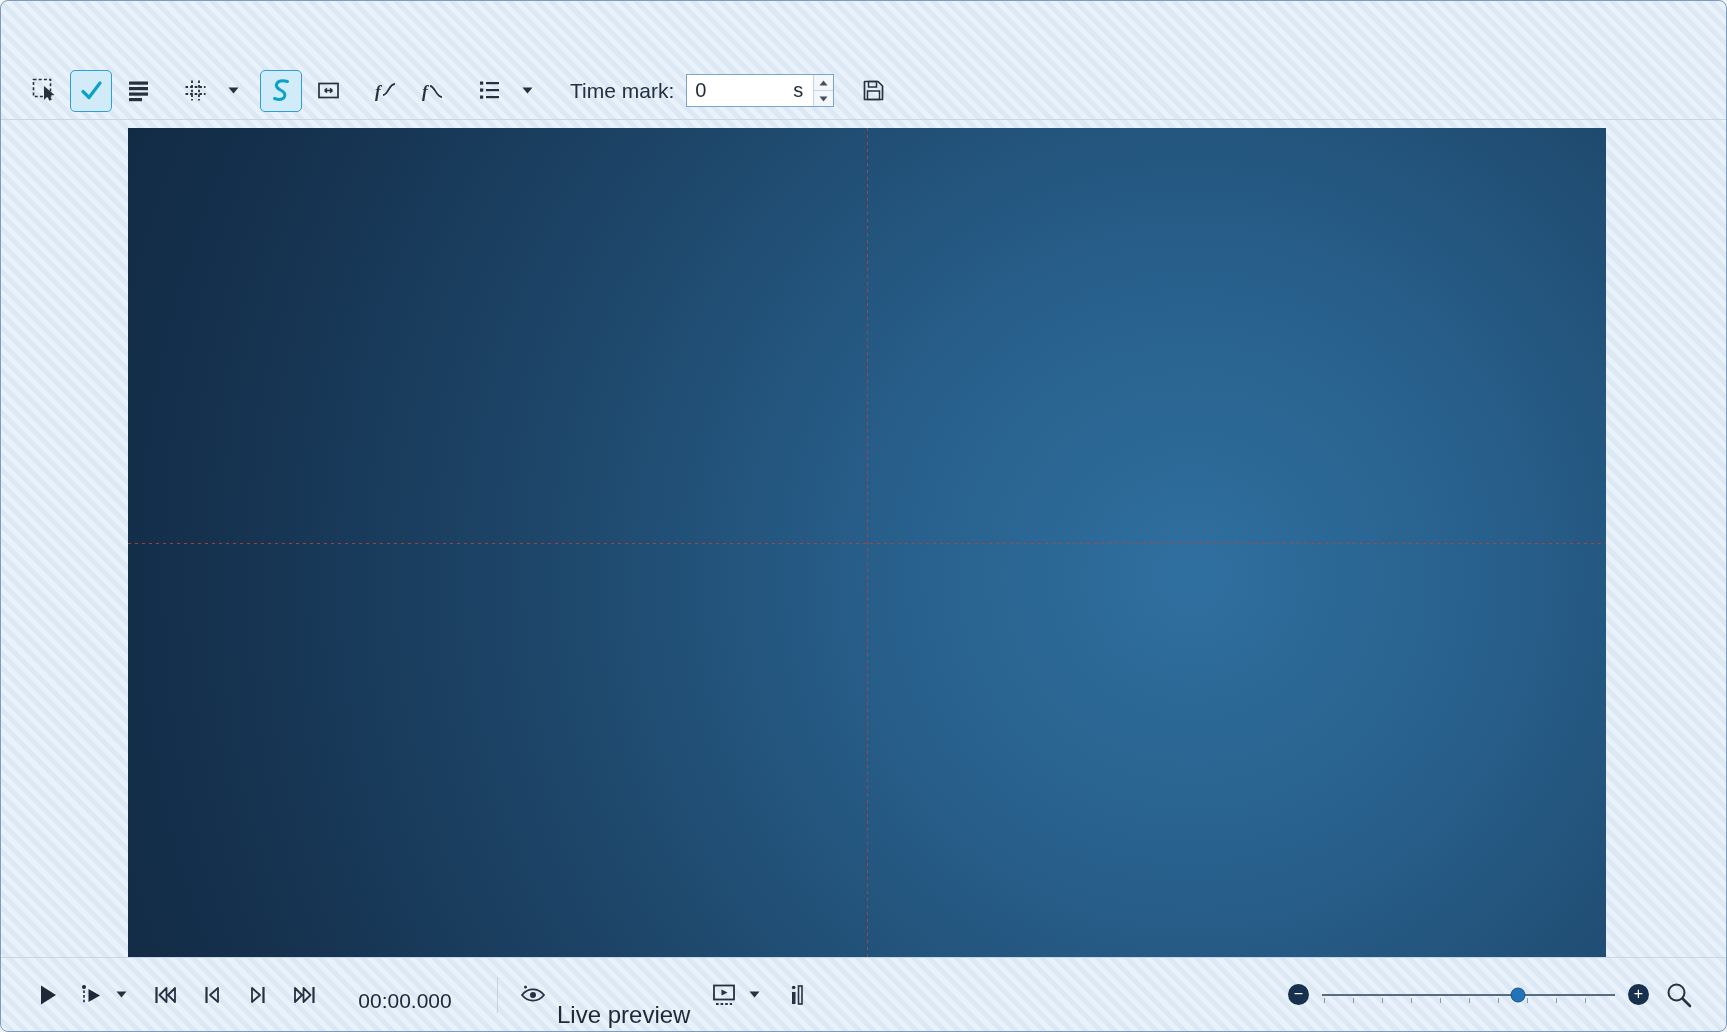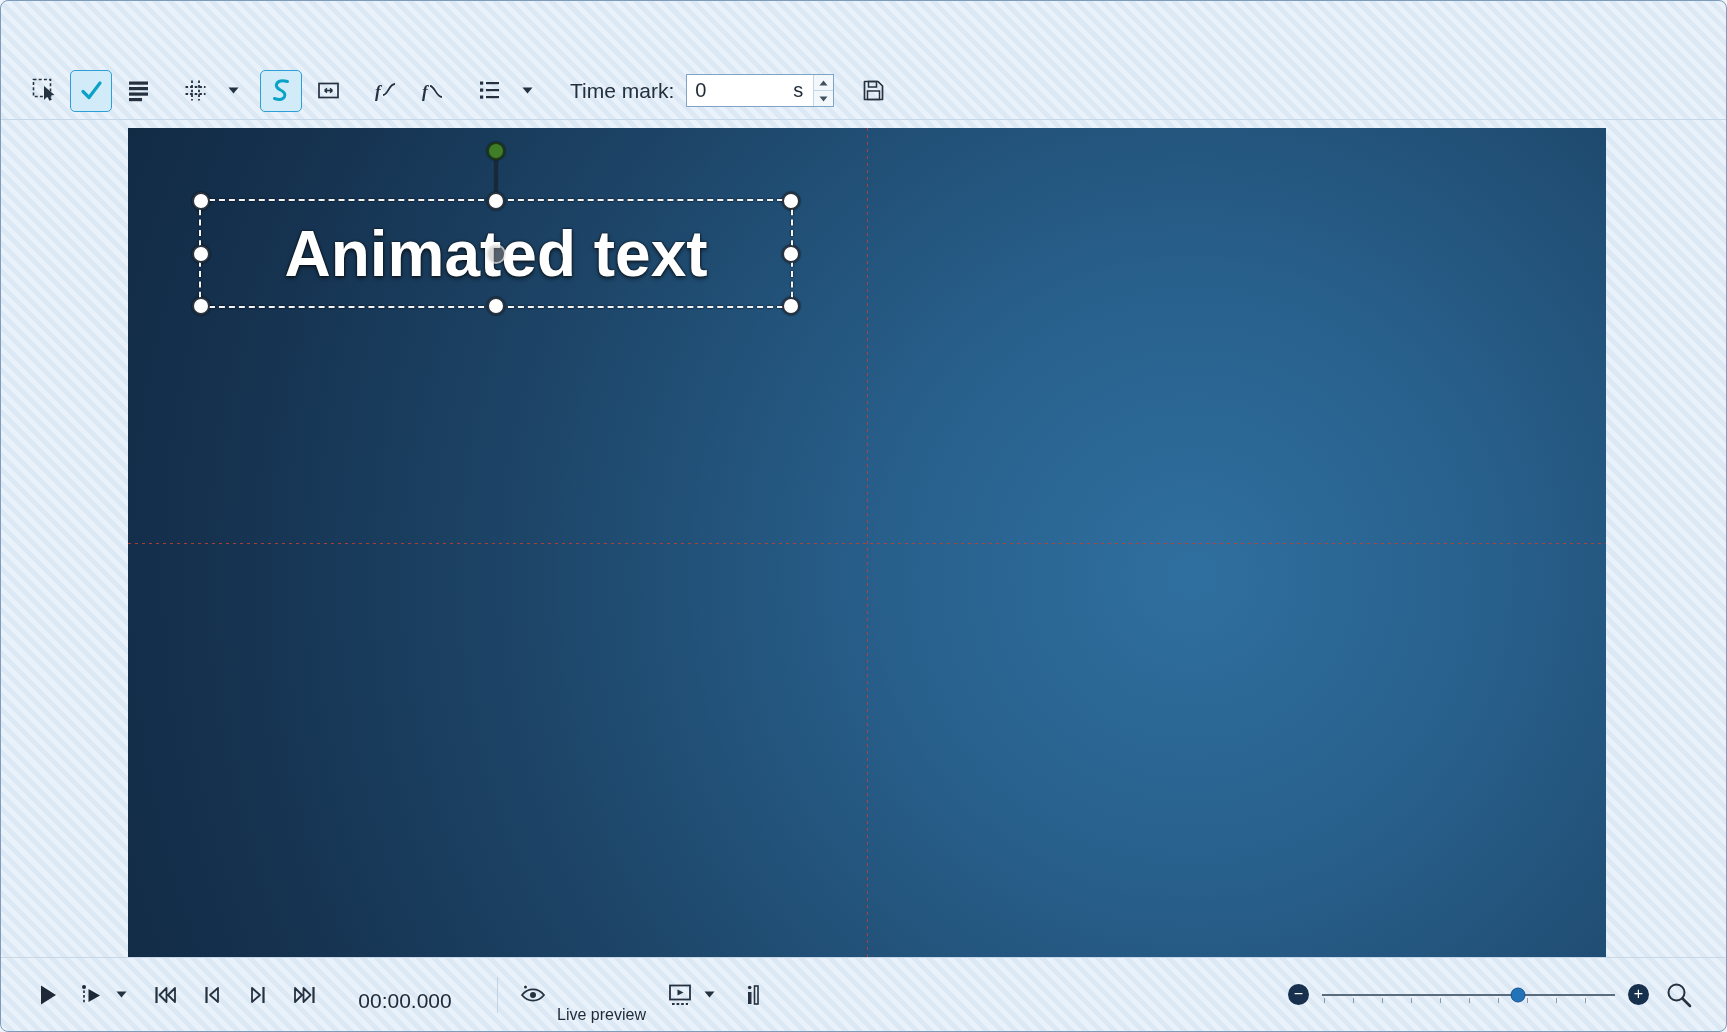--- a/index.html
+++ b/index.html
@@ -131,21 +131,21 @@
     display: flex; align-items: center; justify-content: center;
     height: 40px; min-width: 34px;
   }
   .t-sep { width: 1px; height: 36px; background: #c2d2e2; margin: 0 14px; }
   .time-display { font-size: 21px; color: #1d2936; min-width: 120px; text-align: center; margin: 12px 18px 0 24px; }
   .live-preview {
     display: flex; align-items: center; gap: 9px;
     border: none; background: transparent; cursor: pointer; padding: 0 6px;
     font-family: inherit;
   }
-  .live-preview-label { font-size: 16px; color: #1d2936; margin-top: 40px; }
+  .live-preview-label { font-size: 24px; color: #1d2936; margin-top: 40px; }
 
   .zoom-group { margin-left: auto; display: flex; align-items: center; gap: 13px; }
   .zoombtn {
     width: 21px; height: 21px; border-radius: 50%; border: none;
     background: #17304d; color: #fff; font-size: 16px; line-height: 1;
     display: flex; align-items: center; justify-content: center; cursor: pointer; padding: 0 0 2px 0;
   }
   .slider { position: relative; width: 293px; height: 22px; cursor: pointer; }
   .slider-track { position: absolute; left: 0; right: 0; top: 10px; height: 2px; background: #5a6b7c; }
   .slider-ticks {
@@ -302,36 +302,20 @@
           <rect x="7.5" y="14" width="12" height="8.5" fill="none" stroke="#25313f" stroke-width="1.5"></rect>
         </svg>
       </span>
     </button>
   </div>
 
   <div class="canvas">
     <div class="guide-h"></div>
     <div class="guide-v"></div>
 
-    <div class="selection">
-      <div class="sel-text">Animated text</div>
-
-      <div class="rot-stem"></div>
-      <div class="handle h-rot"></div>
-
-      <div class="handle h-tl"></div>
-      <div class="handle h-tm"></div>
-      <div class="handle h-tr"></div>
-      <div class="handle h-ml"></div>
-      <div class="handle h-center"></div>
-      <div class="handle h-mr"></div>
-      <div class="handle h-bl"></div>
-      <div class="handle h-bm"></div>
-      <div class="handle h-br"></div>
-    </div>
   </div>
 
   <div class="transport">
 
     <button class="pbtn">
       <span class="ic">
         <svg width="28" height="28" viewBox="0 0 28 28">
             <path d="M7 4.5 L22 14 L7 23.5 Z" fill="#1d2936"></path>
           </svg>
       </span>

